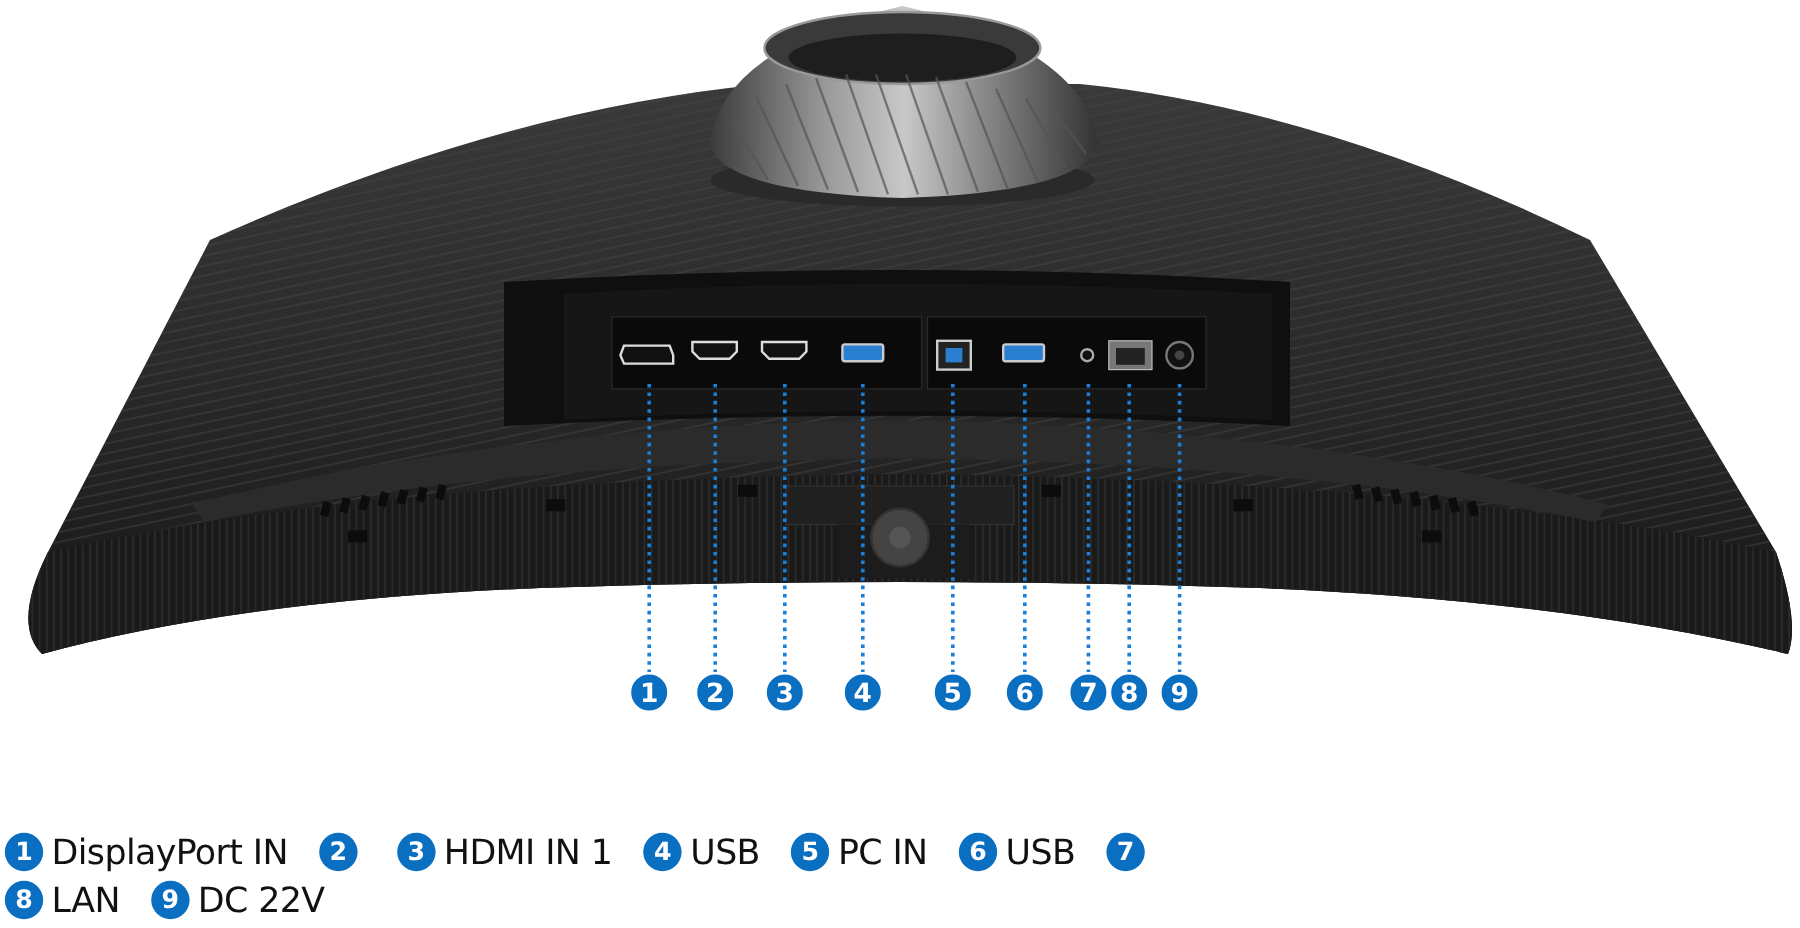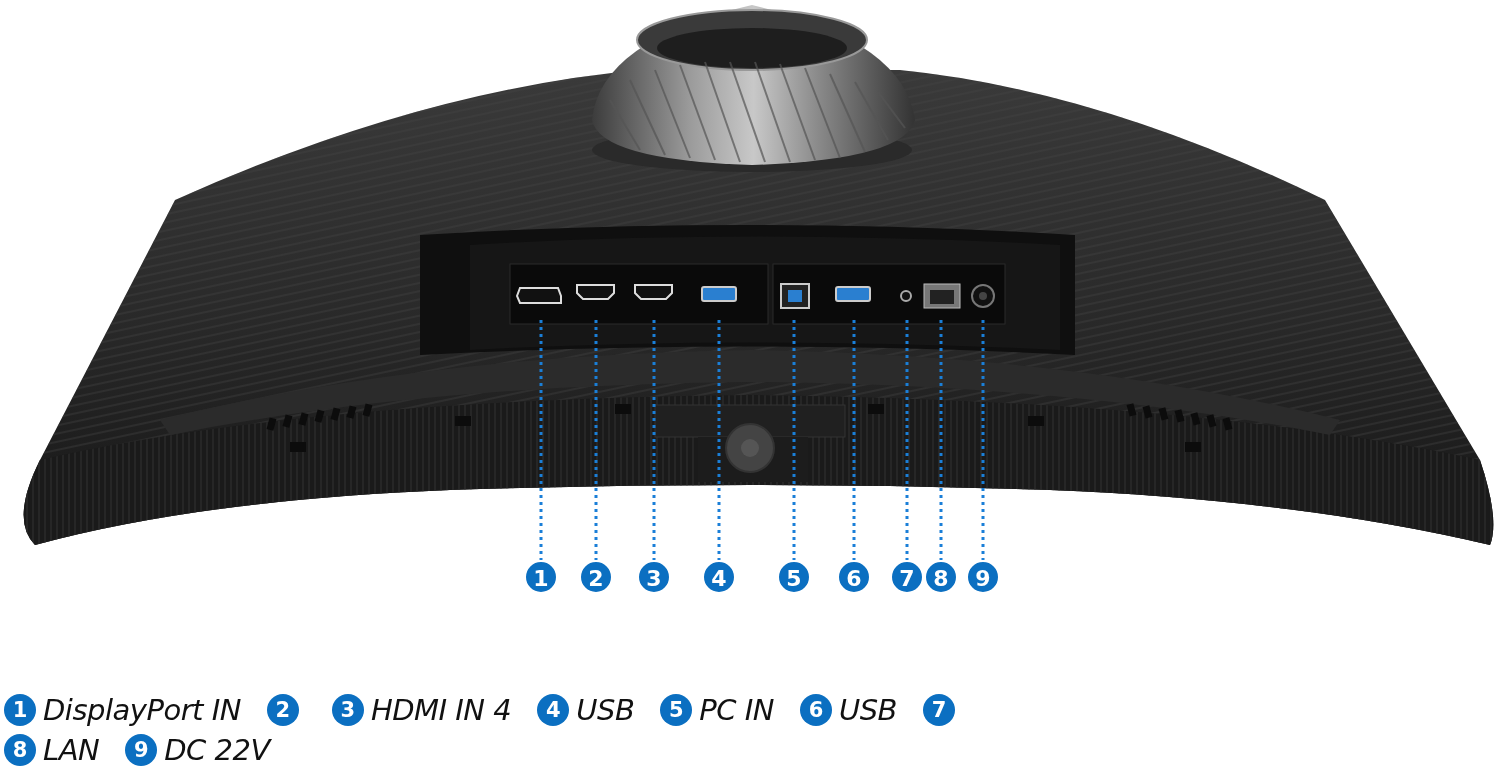--- a/index.html
+++ b/index.html
@@ -5,21 +5,21 @@
   html,body{margin:0;padding:0;background:#ffffff;}
   body{width:1500px;height:773px;position:relative;overflow:hidden;font-family:"DejaVu Sans","Liberation Sans",sans-serif;}
   #scene{position:absolute;left:0;top:0;width:1500px;height:773px;}
   .callout{position:absolute;width:34px;height:34px;border-radius:50%;background:#0b6fc1;color:#fff;
     font-size:22px;line-height:34px;text-align:center;font-weight:bold;border:2px solid #fff;box-sizing:border-box;}
   .legend{position:absolute;left:4px;top:690px;width:1490px;}
   .legend-row{display:flex;align-items:center;height:40px;white-space:nowrap;}
   .legend-item{display:flex;align-items:center;margin-right:26px;}
   .legend-num{width:32px;height:32px;border-radius:50%;background:#0b6fc1;color:#fff;font-size:21px;
     line-height:32px;text-align:center;font-weight:bold;margin-right:7px;flex:0 0 auto;}
-  .legend-label{font-family:"DejaVu Sans",sans-serif;font-size:29px;color:#111;letter-spacing:-0.5px;font-style:italic;}
+  .legend-label{font-family:"DejaVu Sans",sans-serif;font-size:29px;color:#111;letter-spacing:-0.5px;}
 </style>
 </head>
 <body>
 
 <svg id="scene" width="1500" height="773" viewBox="0 0 1500 773" xmlns="http://www.w3.org/2000/svg">
   <defs>
     <linearGradient id="bodyGrad" x1="0" y1="0" x2="0" y2="1">
       <stop offset="0" stop-color="#3a3a3a"></stop>
       <stop offset="0.5" stop-color="#2a2a2a"></stop>
       <stop offset="1" stop-color="#161616"></stop>
@@ -175,21 +175,21 @@
   <div class="legend-row">
     <div class="legend-item">
       <span class="legend-num">1</span>
       <span class="legend-label">DisplayPort IN</span>
     </div>
     <div class="legend-item">
       <span class="legend-num">2</span>
     </div>
     <div class="legend-item">
       <span class="legend-num">3</span>
-      <span class="legend-label">HDMI IN 4</span>
+      <span class="legend-label">HDMI IN 1</span>
     </div>
     <div class="legend-item">
       <span class="legend-num">4</span>
       <span class="legend-label">USB</span>
     </div>
     <div class="legend-item">
       <span class="legend-num">5</span>
       <span class="legend-label">PC IN</span>
     </div>
     <div class="legend-item">

